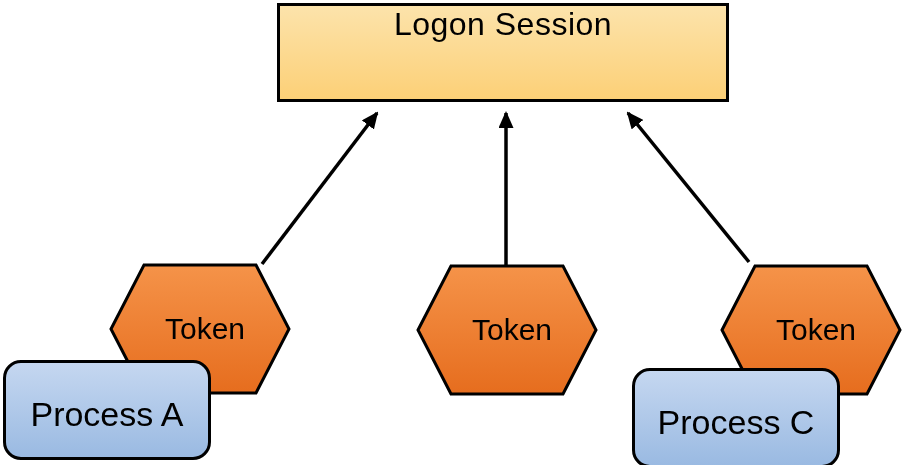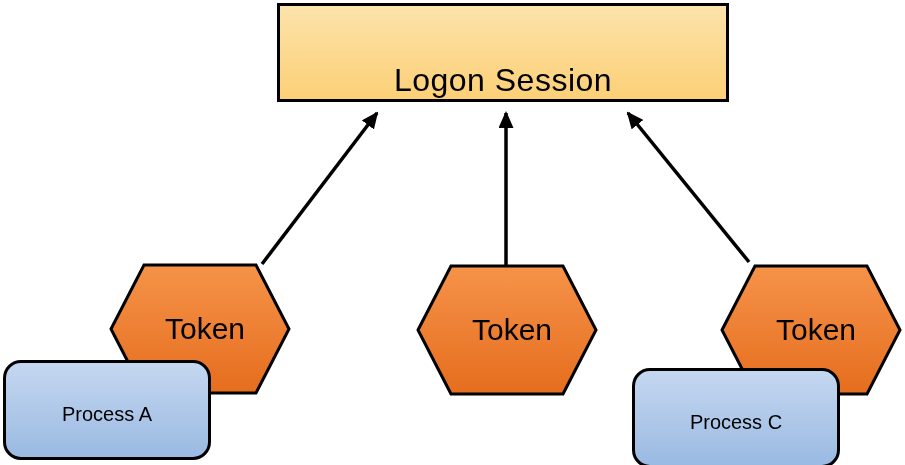--- a/index.html
+++ b/index.html
@@ -24,21 +24,21 @@
   }
   .title-box {
     position: absolute;
     left: 277px; top: 3px;
     width: 452px; height: 99px;
     box-sizing: border-box;
     background: linear-gradient(to bottom, #fce3ab 0%, #fcd077 100%);
     border: 3px solid #000000;
     z-index: 2;
     display: flex;
-    align-items: flex-end;
+    align-items: flex-start;
     justify-content: center;
   }
   .title-box .label {
     font-size: 32px;
     color: #000000;
     letter-spacing: 0.5px;
   }
   .hex {
     position: absolute;
     width: 182px;
@@ -71,21 +71,21 @@
     box-sizing: border-box;
     background: linear-gradient(to bottom, #c5d7f0 0%, #9abae2 100%);
     border: 3px solid #000000;
     border-radius: 18px;
     z-index: 3;
     display: flex;
     align-items: center;
     justify-content: center;
   }
   .process-box .label {
-    font-size: 20px;
+    font-size: 34px;
     color: #000000;
     padding-top: 8px;
   }
   .process-a { left: 3px;   top: 360px; }
   .process-b { left: 313px; top: 361px; }
   .process-c { left: 632px; top: 368px; }
 </style>
 </head>
 <body>
 

